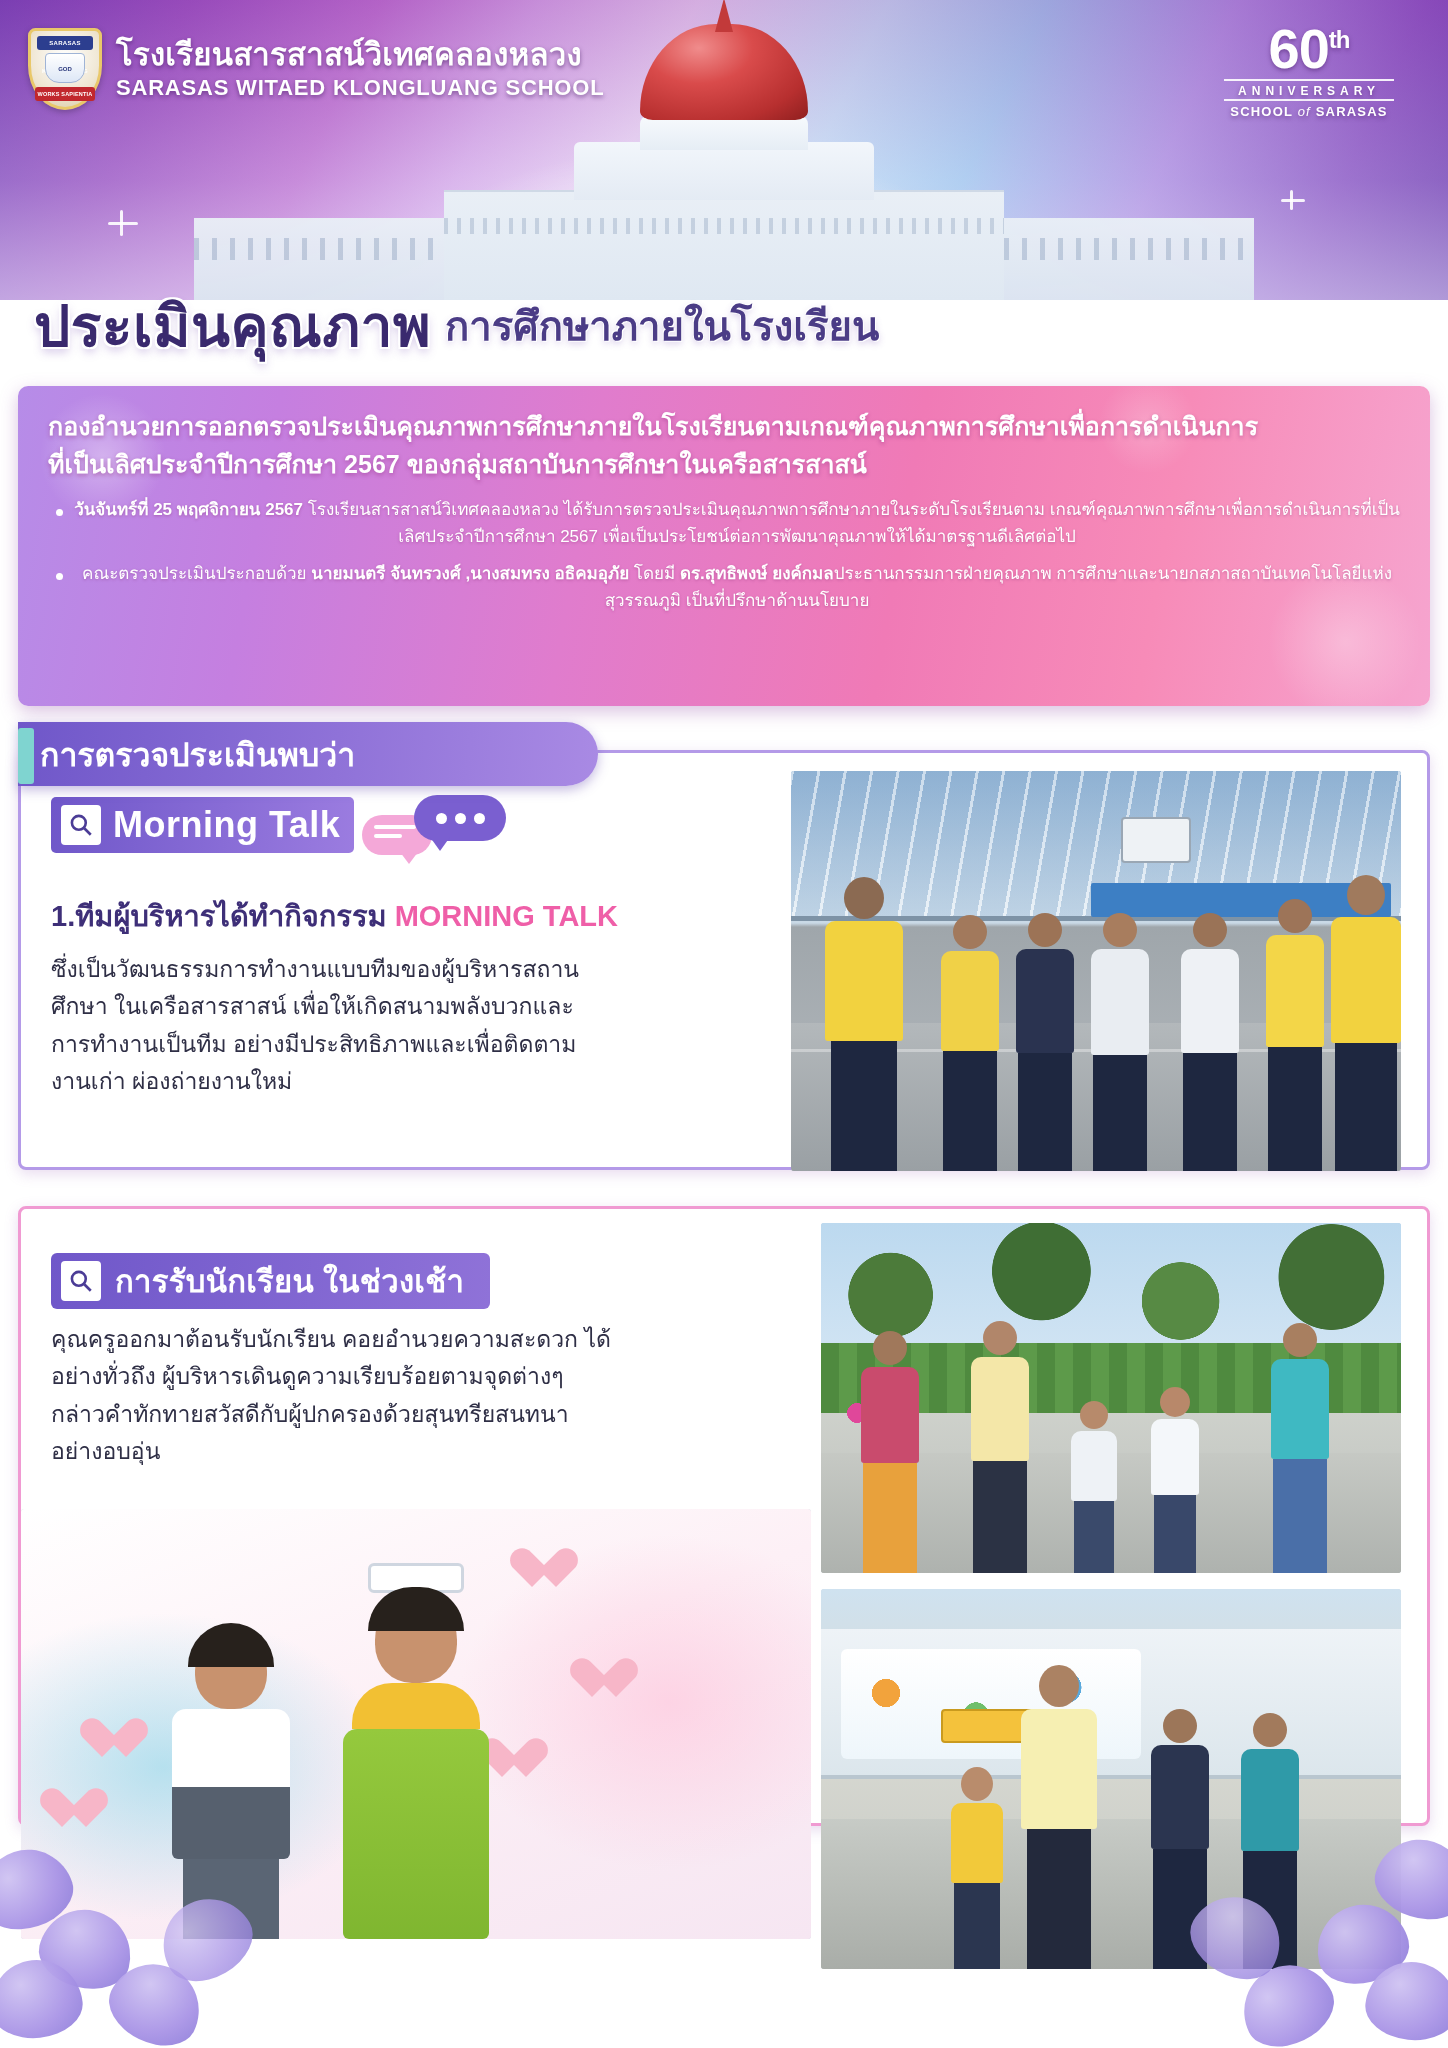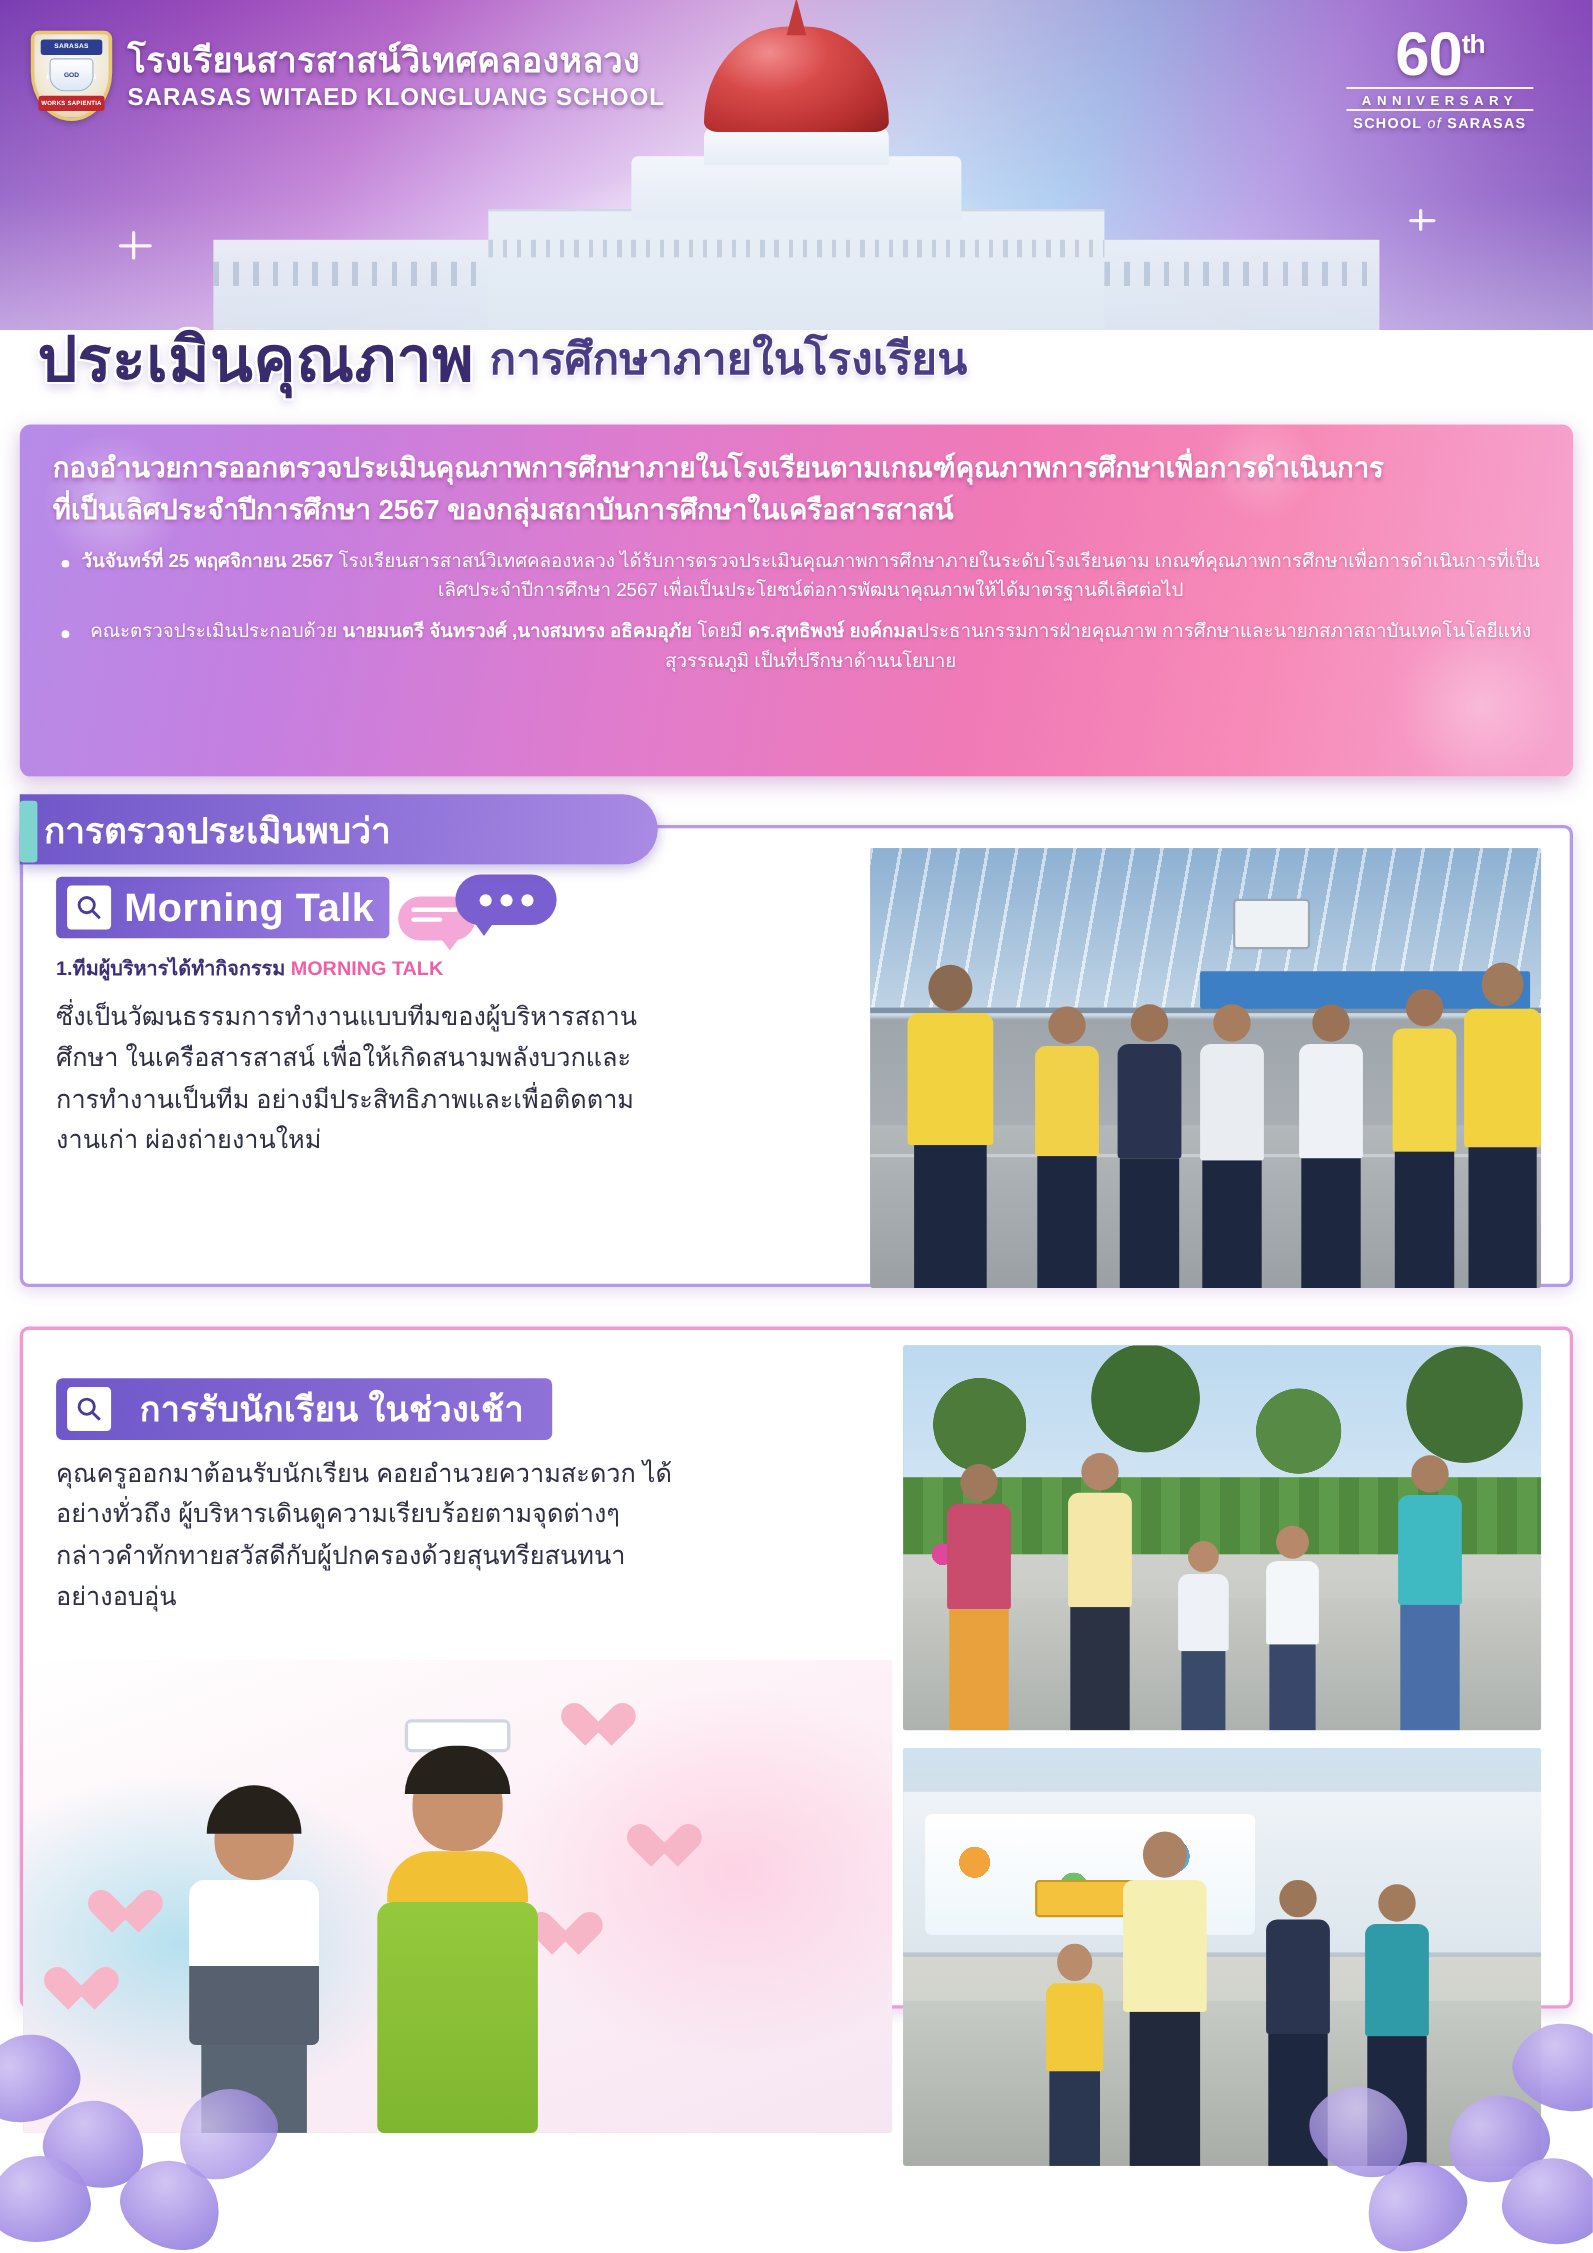--- a/index.html
+++ b/index.html
@@ -207,21 +207,21 @@
     background: #fff;
     border: 3px solid #f0a8d8;
     box-shadow: 0 4px 14px rgba(150,90,180,.22);
   }
   #card1 { top: 750px; height: 420px; border-color: #b49ae8; }
   #card2 { top: 1206px; height: 620px; border-color: #f09ad2; }
 
   .card-pad { position: relative; padding: 44px 30px 20px 30px; }
 
   .chip {
-    display: inline-flex; align-items: center; gap: 26px;
+    display: inline-flex; align-items: center; gap: 14px;
     height: 56px; padding: 0 26px 0 10px;
     background: linear-gradient(95deg,#6f57c9,#8f72d8);
     border-radius: 6px;
   }
   .chip .mag {
     width: 40px; height: 40px; border-radius: 4px;
     background: #fff;
     display: flex; align-items: center; justify-content: center;
     color: #4b3c96;
   }
@@ -266,21 +266,21 @@
   .bub-pink:after{
     content:""; position:absolute; right:14px; bottom:-9px;
     border-left: 9px solid transparent; border-right: 9px solid transparent;
     border-top: 12px solid #f4a8d8;
   }
   .bub-pink .lines{ position:absolute; left:12px; top:10px; }
   .bub-pink .lines i{ display:block; width:42px;height:4px;background:#fff;border-radius:2px;margin-bottom:5px; }
   .bub-pink .lines i:last-child{ width:28px; }
 
   .item-head {
-    margin-top: 12px; font-size: 18px; font-weight: 700; color: #3e2f78;
+    margin-top: 40px; font-size: 29px; font-weight: 700; color: #3e2f78;
   }
   .item-head .accent-pink { color: #ef5fa8; }
   .item-head .accent-pink2 { color: #f06ab2; }
   .item-body {
     margin-top: 12px; font-size: 23px; line-height: 1.62; color: #2f2f46;
     max-width: 560px;
   }
 
   
   .photo {

